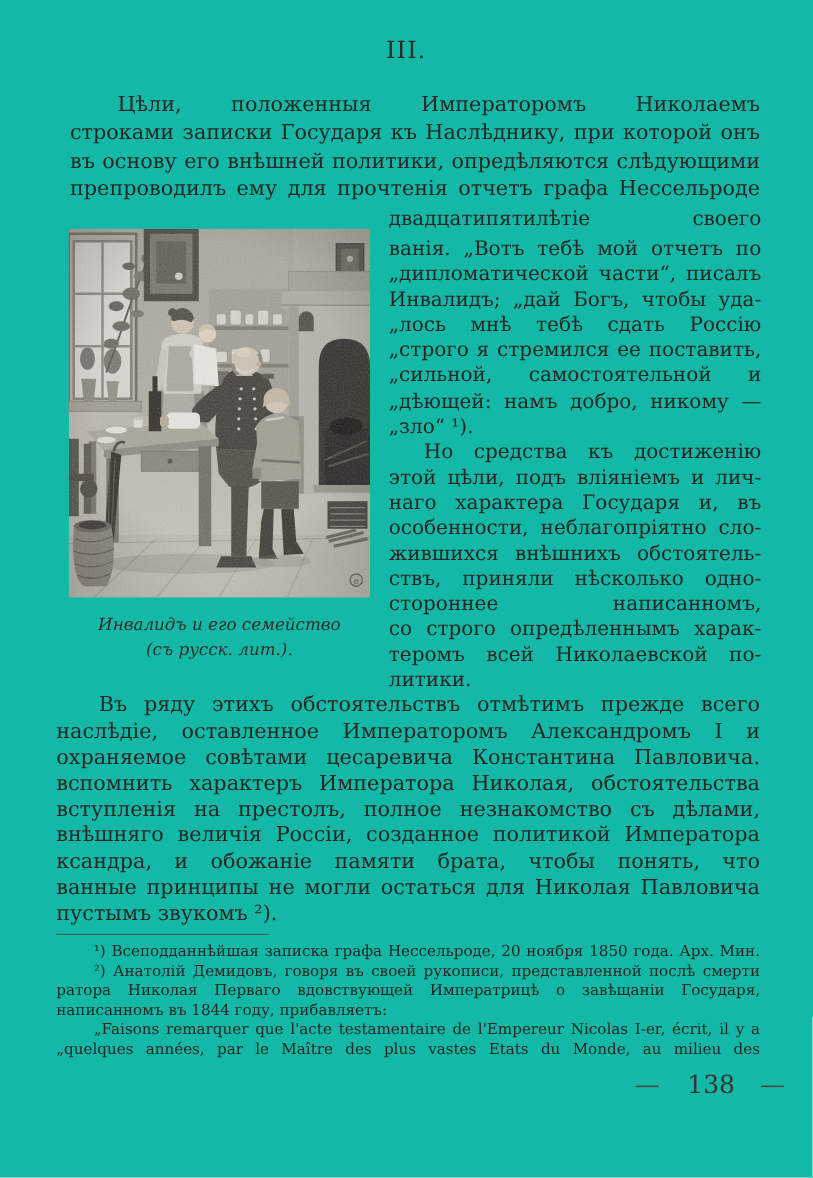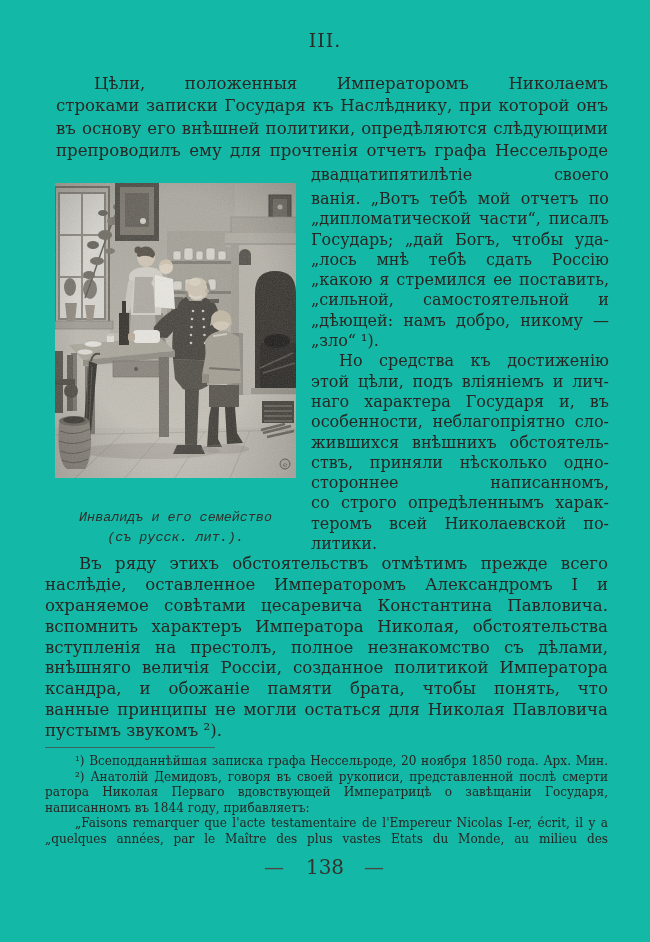--- a/index.html
+++ b/index.html
@@ -15,29 +15,29 @@
   .ind34{text-indent:34px;}
   .ind28{text-indent:28px;}
   .find{text-indent:30px;}
   .p1{position:absolute;left:56px;top:73px;width:552px;font-size:16.6px;line-height:22.4px;}
   .p1 .tl{height:22.4px;}
   .wrapline{position:absolute;left:311px;top:164px;width:298px;font-size:16px;line-height:21px;height:21px;}
   .rc{position:absolute;left:311px;top:189px;width:298px;font-size:16px;line-height:20.3px;}
   .rc .tl{height:20.3px;}
   .fig{position:absolute;left:55px;top:183px;width:241px;}
   .fig svg{display:block;width:241px;height:295px;}
-  .caption{margin-top:30px;text-align:center;font-style:italic;font-size:13.4px;
-           line-height:20px;color:#2f2e2b;font-family:Liberation Mono, monospace;}
+  .caption{margin-top:13px;text-align:center;font-style:italic;font-size:13.4px;
+           line-height:20px;color:#2f2e2b;}
   .p3{position:absolute;left:45px;top:554px;width:563px;font-size:16.6px;line-height:20.9px;}
   .p3 .tl{height:20.9px;}
   .fnrule{position:absolute;left:45px;top:747px;width:170px;height:0;
           border-top:1px solid rgba(74,73,69,0.75);}
   .fn{position:absolute;left:45px;top:754px;width:563px;font-size:12.1px;line-height:15.6px;}
   .fn .tl{height:15.6px;}
-  .pageno{position:absolute;left:0;top:855px;width:650px;text-align:center;
+  .pageno{position:absolute;left:0;top:855px;width:650px;text-align:right;
           font-size:20px;color:#34332f;}
   .pageno .dash{margin:0 20px;color:#4a4945;letter-spacing:2px;}
 </style>
 </head>
 <body>
 
 <div class="page">
 
   <div class="heading">III.</div>
 
@@ -268,23 +268,23 @@
     </svg>
     <figcaption class="caption">
       <div>Инвалидъ и его семейство</div>
       <div>(съ русск. лит.).</div>
     </figcaption>
   </figure>
 
   <div class="rc">
     <div class="tl jl">ванія. „Вотъ тебѣ мой отчетъ по</div>
     <div class="tl jl">„дипломатической части“, писалъ</div>
-    <div class="tl jl">Государь; „дай Богъ, чтобы уда-</div>
+    <div class="tl jl">Инвалидъ; „дай Богъ, чтобы уда-</div>
     <div class="tl jl">„лось мнѣ тебѣ сдать Россію такою,</div>
-    <div class="tl jl">„какою я стремился ее поставить,</div>
+    <div class="tl jl">„строго я стремился ее поставить,</div>
     <div class="tl jl">„сильной, самостоятельной и добро-</div>
     <div class="tl jl">„дѣющей: намъ добро, никому —</div>
     <div class="tl ll">„зло“ ¹).</div>
     <div class="tl jl ind28">Но средства къ достиженію</div>
     <div class="tl jl">этой цѣли, подъ вліяніемъ и лич-</div>
     <div class="tl jl">наго характера Государя и, въ</div>
     <div class="tl jl">особенности, неблагопріятно сло-</div>
     <div class="tl jl">жившихся внѣшнихъ обстоятель-</div>
     <div class="tl jl">ствъ, приняли нѣсколько одно-</div>
     <div class="tl jl">стороннее написанномъ, связанное</div>

